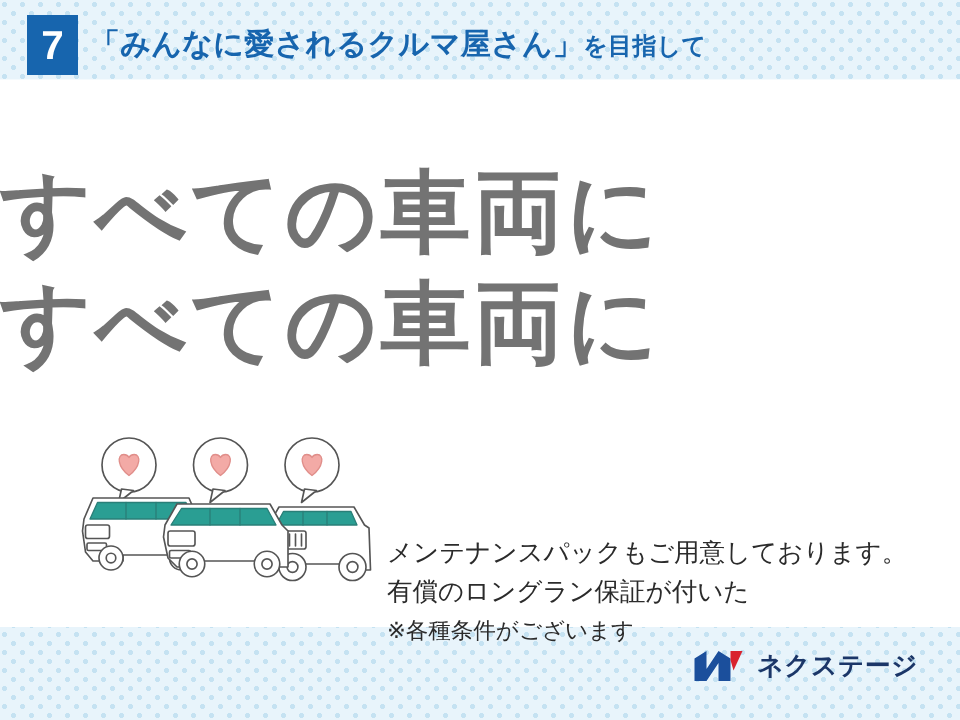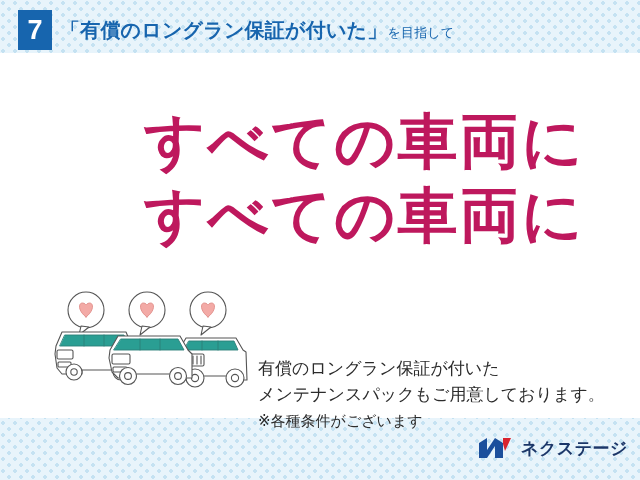--- a/index.html
+++ b/index.html
@@ -48,39 +48,39 @@
     left: 60px; top: 12px;
     height: 36px;
     line-height: 36px;
     color: #1765ae;
     font-size: 20px;
     font-weight: bold;
     white-space: nowrap;
     letter-spacing: 0.2px;
   }
   #header-title .small {
-    font-size: 13px;
-    font-weight: normal;
+    font-size: 16px;
+    font-weight: bold;
   }
 
   
   #panel {
     position: absolute;
     left: 0; top: 53px;
     width: 640px; height: 365px;
     background: #ffffff;
   }
 
   
   #headline {
     position: absolute;
     left: 0; top: 52px;
     width: 585px;
-    text-align: right;
-    color: #be185d;
+    text-align: left;
+    color: #737373;
   }
   .headline-line {
     display: block;
     font-size: 60px;
     font-weight: bold;
     line-height: 74px;
     letter-spacing: 2px;
     white-space: nowrap;
   }
 
@@ -114,24 +114,24 @@
   }
 
   
   #footer {
     position: absolute;
     left: 0; top: 418px;
     width: 640px; height: 62px;
   }
   #brand-logo {
     position: absolute;
-    right: 12px; top: 14px;
+    right: 28px; top: 14px;
     height: 28px;
     display: flex;
-    align-items: flex-end;
+    align-items: flex-start;
     gap: 8px;
   }
   #brand-mark {
     width: 36px; height: 24px;
     display: block;
   }
   #brand-name {
     font-size: 17px;
     font-weight: bold;
     color: #1b3668;
@@ -140,21 +140,21 @@
   }
 </style>
 </head>
 <body>
 
 <div id="page">
 
   <div id="header">
     <div id="badge-seven">7</div>
     <div id="header-title">
-      <span>「有償のロングラン保証が付いた」</span><span class="small">を目指して</span>
+      <span>「みんなに愛されるクルマ屋さん」</span><span class="small">を目指して</span>
     </div>
   </div>
 
   <div id="panel">
 
     <div id="headline">
       <span class="headline-line">すべての車両に</span>
       <span class="headline-line">すべての車両に</span>
     </div>
 
@@ -218,22 +218,22 @@
             <circle cx="76" cy="88" r="8.5" fill="#ffffff"></circle>
             <circle cx="76" cy="88" r="3.4" fill="#ffffff"></circle>
             <circle cx="126" cy="88" r="8.5" fill="#ffffff"></circle>
             <circle cx="126" cy="88" r="3.4" fill="#ffffff"></circle>
           </g>
 
         </g>
       </svg>
 
       <div id="body-copy">
+        <span class="copy-line">メンテナンスパックもご用意しております。</span>
         <span class="copy-line">有償のロングラン保証が付いた</span>
-        <span class="copy-line">メンテナンスパックもご用意しております。</span>
         <span class="copy-line note">※各種条件がございます</span>
       </div>
 
     </div>
   </div>
 
   <div id="footer">
     <div id="brand-logo">
       <svg id="brand-mark" viewBox="0 0 36 24">
         <path d="M2 22 L2 7 L10 2 L10 14 L18 2 L26 7 L26 22 L18 22 L18 10 L10 22 Z" fill="#1b4f9c"></path>

